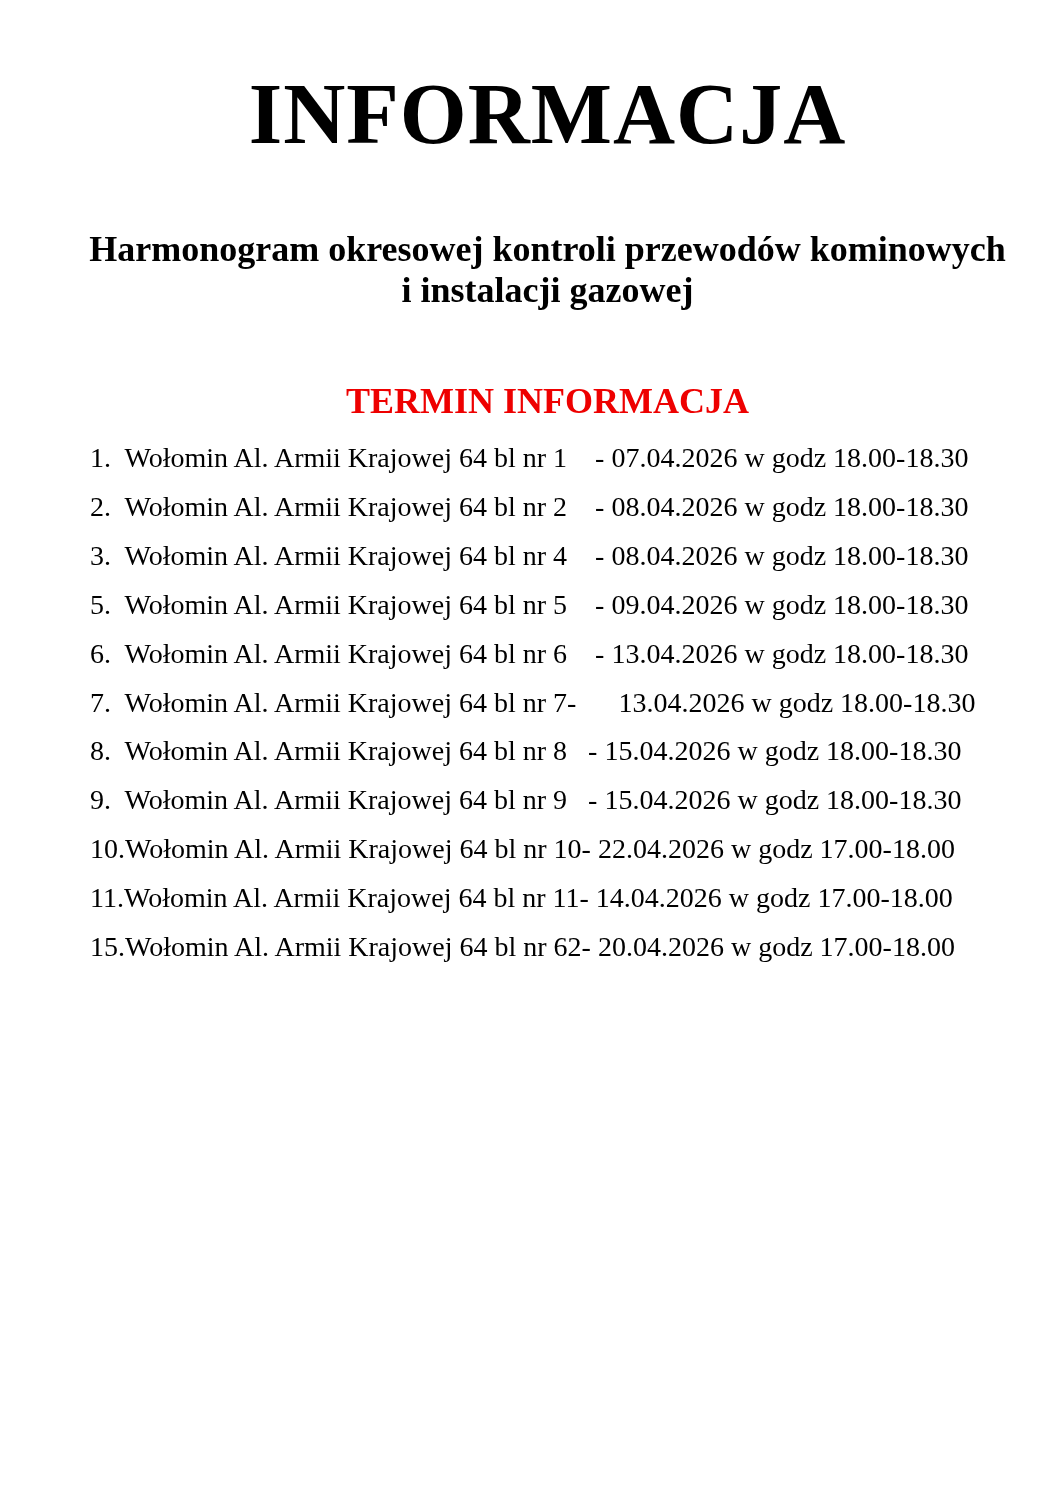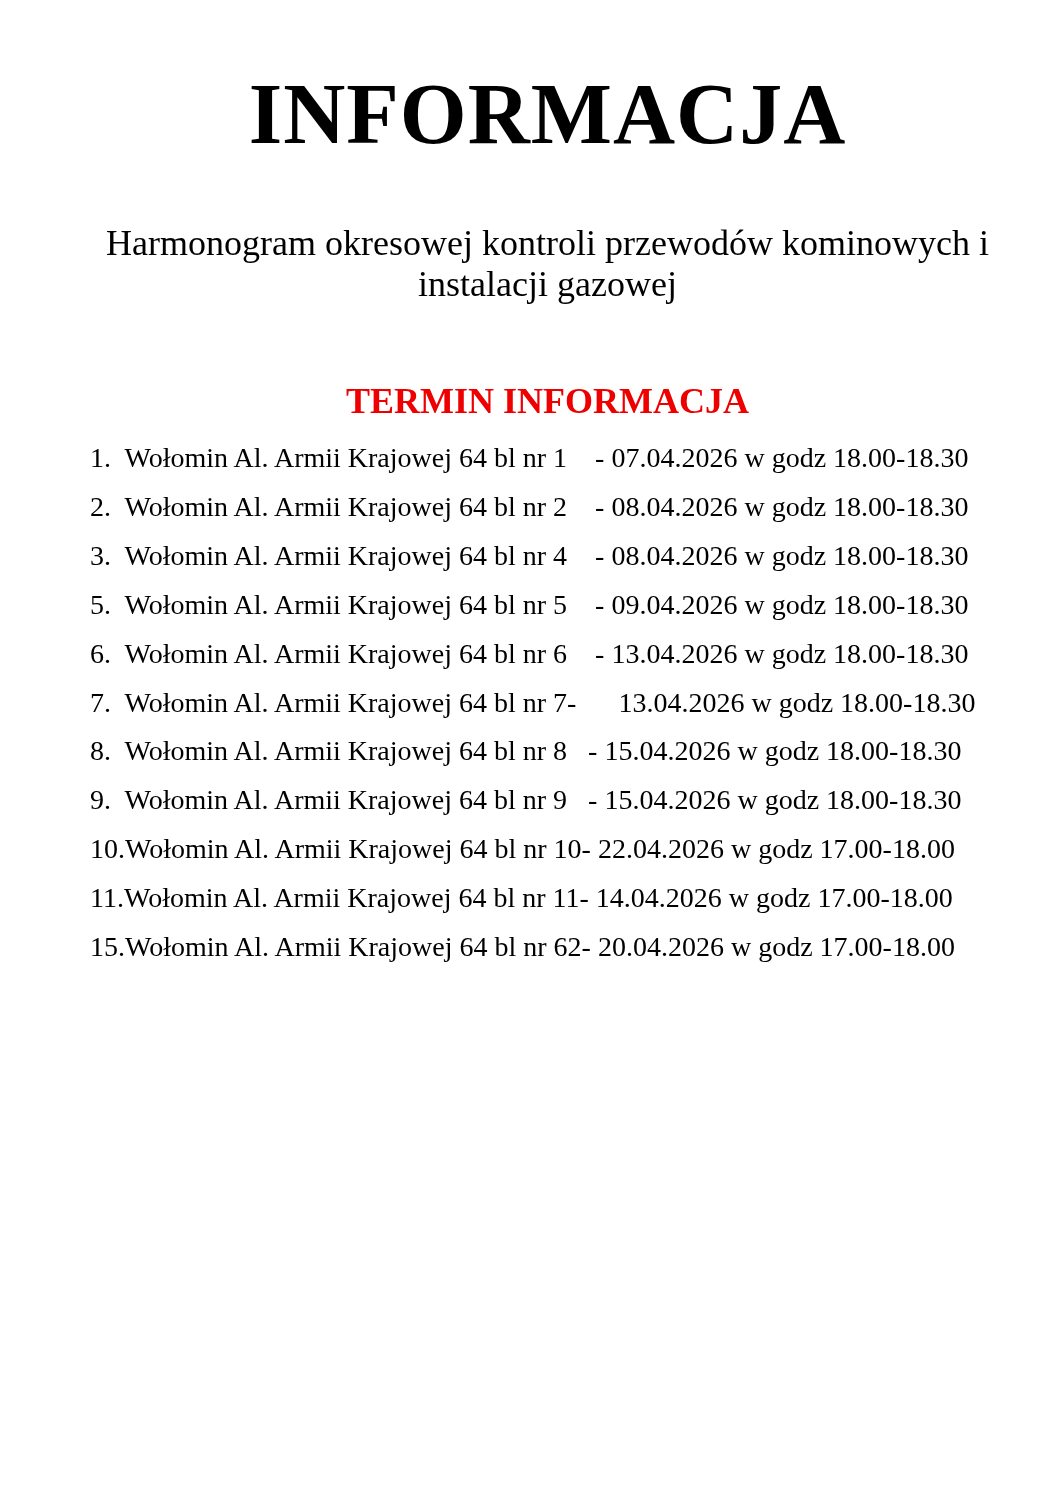--- a/index.html
+++ b/index.html
@@ -27,26 +27,26 @@
     line-height: 96px;
     font-weight: bold;
     letter-spacing: 1px;
     color: #000000;
   }
   .doc-subtitle {
     position: absolute;
     top: 221px;
     left: 0;
     right: 0;
-    margin: 2px auto;
+    margin: 8px auto;
     max-width: 920px;
     text-align: center;
     font-size: 36px;
     line-height: 41px;
-    font-weight: normal;
+    font-weight: bold;
     color: #000000;
   }
   .section-heading {
     position: absolute;
     top: 381px;
     left: 0;
     right: 0;
     text-align: center;
     font-size: 36px;
     line-height: 41px;

